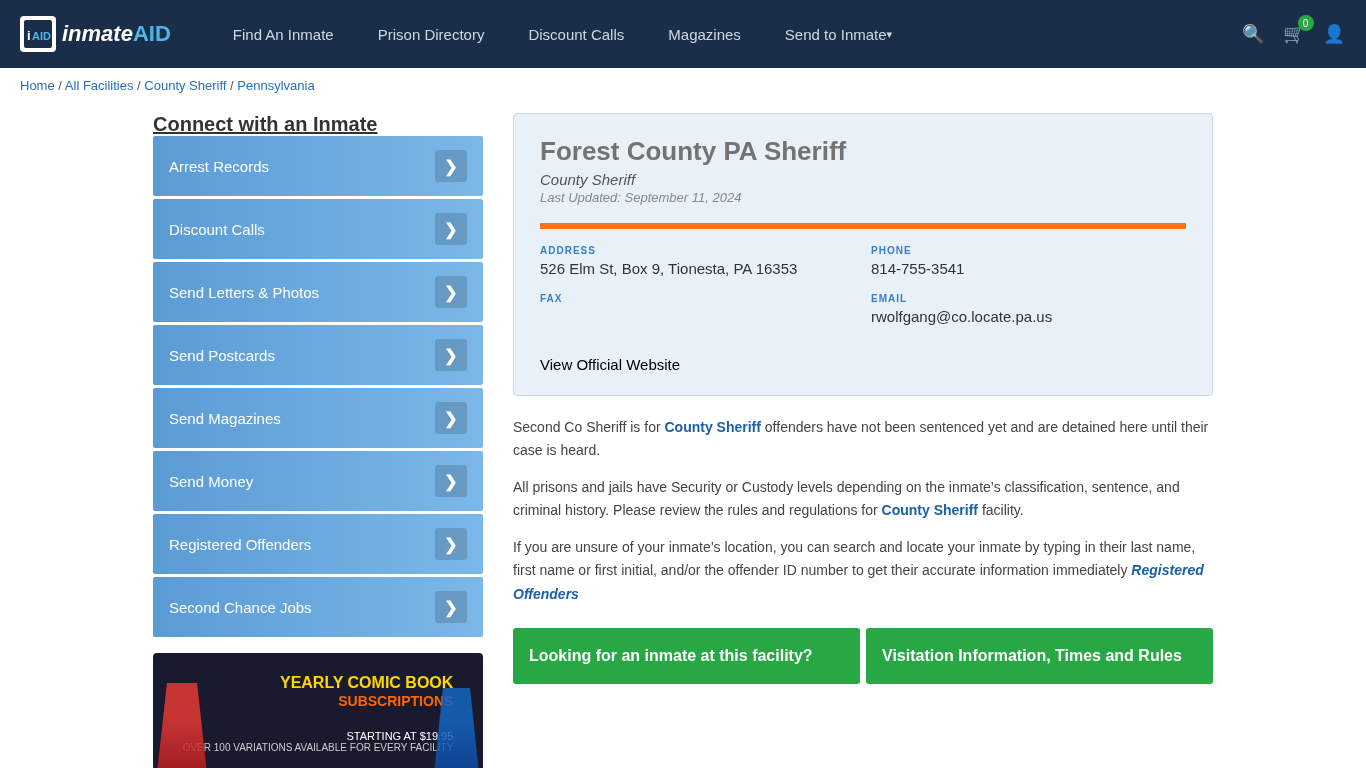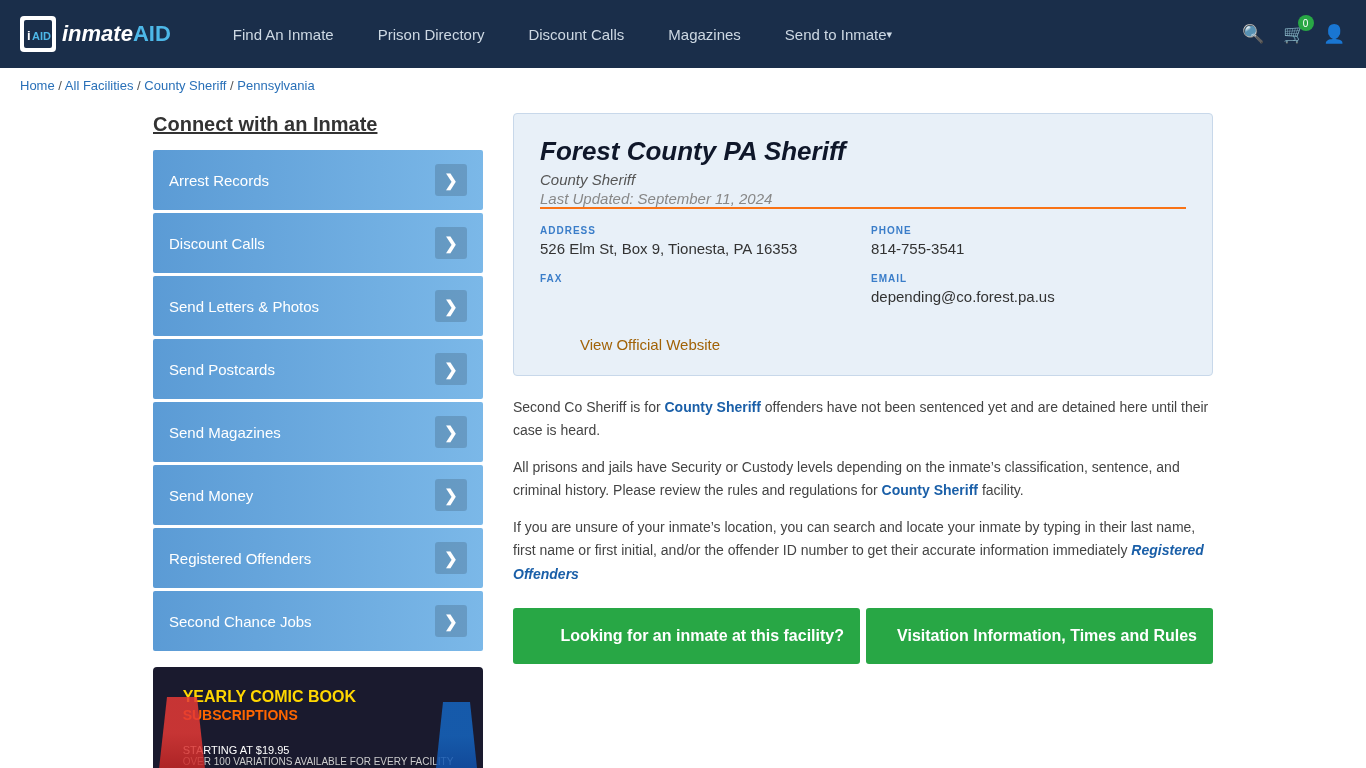--- a/index.html
+++ b/index.html
@@ -97,21 +97,21 @@
 
     
     .sidebar {
       width: 330px;
       flex-shrink: 0;
     }
     .sidebar-title {
       font-size: 20px;
       font-weight: bold;
       text-decoration: underline;
-      margin-bottom: 14px;
+      margin-bottom: 0;
       color: #333;
     }
     .sidebar-menu {
       display: flex;
       flex-direction: column;
       gap: 3px;
     }
     .sidebar-item {
       background: linear-gradient(90deg, #5b9bd5 0%, #7bb8e8 100%);
       color: #fff;
@@ -140,21 +140,21 @@
       background: #1a1a2e;
       border-radius: 4px;
       overflow: hidden;
       height: 120px;
       position: relative;
       display: flex;
       align-items: center;
       justify-content: center;
     }
     .ad-content {
-      text-align: left;
+      text-align: right;
       padding: 10px;
     }
     .ad-title {
       color: #ffd700;
       font-size: 16px;
       font-weight: 900;
       text-transform: uppercase;
       line-height: 1.2;
     }
     .ad-subtitle {
@@ -200,62 +200,61 @@
     .facility-header {
       background: #e8f0f8;
       border: 1px solid #c8d8ea;
       border-radius: 4px;
       padding: 22px 26px;
       margin-bottom: 20px;
     }
     .facility-name {
       font-size: 26px;
       font-weight: bold;
-      color: #0f172a;
+      color: #737373;
       margin-bottom: 4px;
-      font-style: italic;
     }
     .facility-type {
       font-size: 15px;
       font-style: italic;
       color: #555;
       margin-bottom: 2px;
     }
     .facility-updated {
-      font-size: 15px;
+      font-size: 13px;
       font-style: italic;
       color: #888;
+      margin-bottom: 18px;
     }
     .facility-info-grid {
       display: grid;
       grid-template-columns: 1fr 1fr;
       gap: 16px;
-      border-top: 2px solid #f97316;
+      border-top: 6px solid #f97316;
       padding-top: 16px;
     }
     .info-block { }
     .info-label {
       font-size: 10px;
       font-weight: bold;
       letter-spacing: 1px;
       color: #3a7dc9;
       text-transform: uppercase;
       margin-bottom: 4px;
     }
     .info-value {
       font-size: 15px;
       color: #333;
       font-weight: 500;
     }
     .info-link {
-      color: #a16207;
+      color: #000000;
       text-decoration: none;
       font-size: 15px;
       font-weight: 500;
-      margin-left: 40px;
     }
 
     
     .description {
       font-size: 14px;
       line-height: 1.65;
       color: #444;
     }
     .description p {
       margin-bottom: 14px;
@@ -279,21 +278,21 @@
       gap: 6px;
       margin-top: 22px;
     }
     .btn-green {
       background: #28a745;
       color: #fff;
       border: none;
       padding: 18px 16px;
       font-size: 16px;
       font-weight: bold;
-      text-align: right;
+      text-align: left;
       cursor: pointer;
       border-radius: 3px;
       line-height: 1.3;
     }
   </style>
 </head>
 <body>
 
 <nav class="navbar">
   <div class="navbar-logo">
@@ -402,21 +401,21 @@
         </div>
         <div class="info-block">
           <div class="info-label">PHONE</div>
           <div class="info-value">814-755-3541</div>
         </div>
         <div class="info-block">
           <div class="info-label">FAX</div>
         </div>
         <div class="info-block">
           <div class="info-label">EMAIL</div>
-          <div class="info-value">depending@co.forest.pa.us</div>
+          <div class="info-value">rwolfgang@co.locate.pa.us</div>
         </div>
         <div class="info-block">
           <div class="info-label">&nbsp;</div>
           <a class="info-link" href="#">View Official Website</a>
         </div>
       </div>
     </div>
 
     <div class="description">
       <p>

